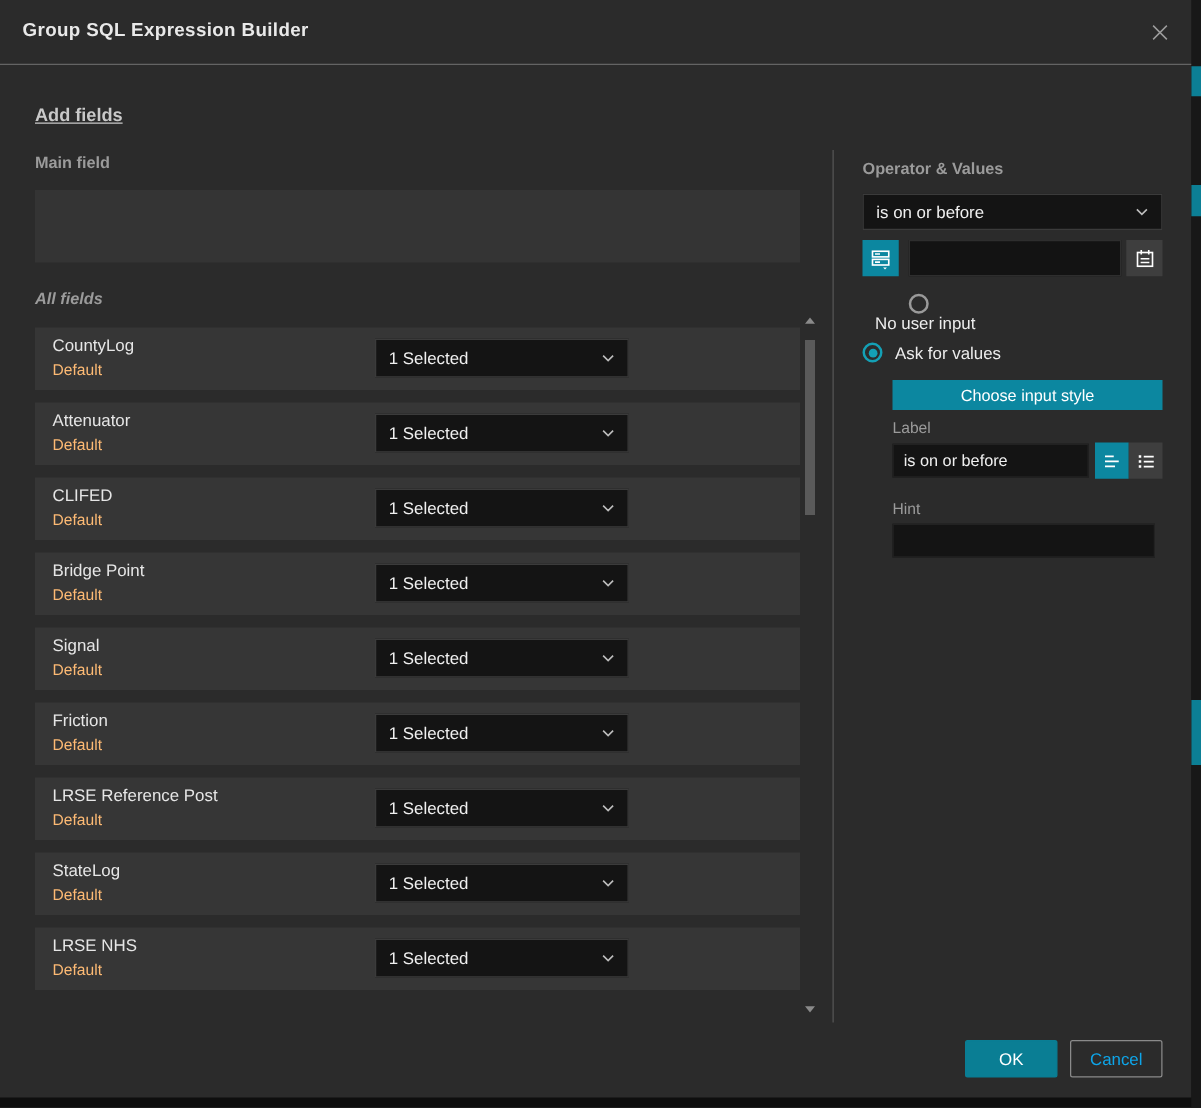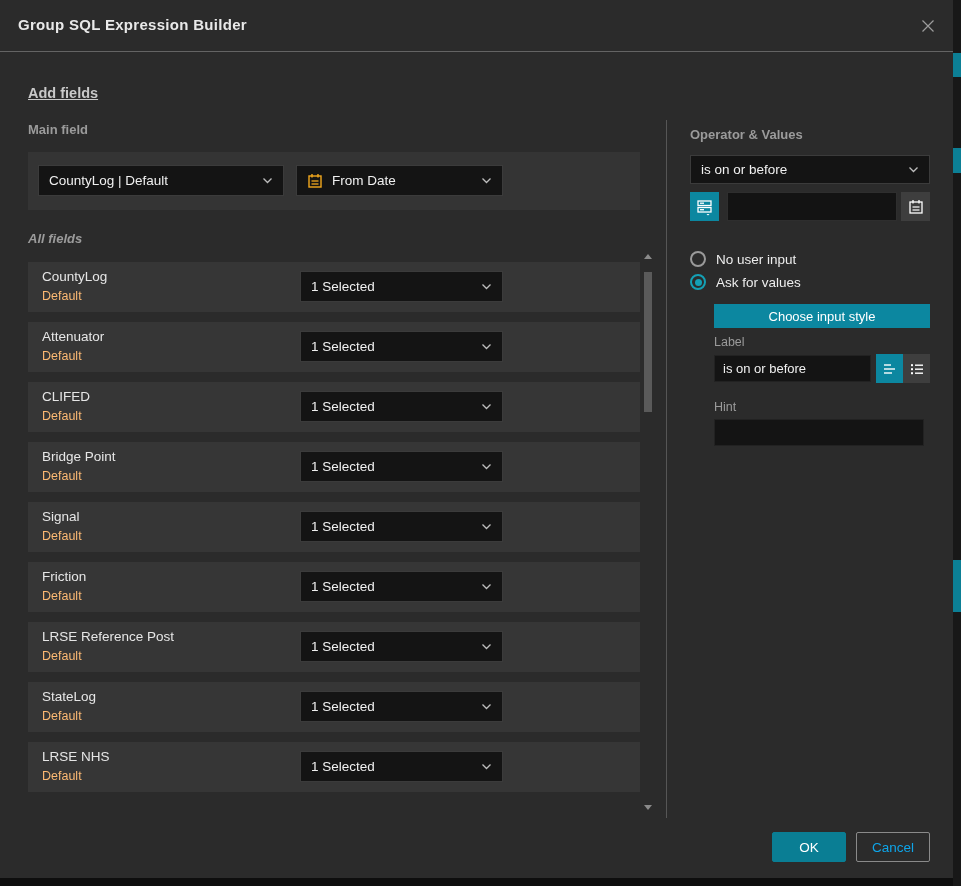--- a/index.html
+++ b/index.html
@@ -109,39 +109,20 @@
       <svg width="16" height="16" viewBox="0 0 16 16">
         <path d="M2.5 2.5 L13.5 13.5 M13.5 2.5 L2.5 13.5" stroke="#9c9c9c" stroke-width="1.2" fill="none"></path>
       </svg>
     </div>
   </div>
 
   <div class="lbl-strong" style="left:28px; top:85px;">Add fields</div>
   <div class="lbl" style="left:28px; top:122px;">Main field</div>
 
   <div class="main-box">
-    <div class="dd dd-layer">
-      <span>CountyLog | Default</span>
-      <svg class="chev" width="11" height="7" viewBox="0 0 11 7">
-        <path d="M1.5 1.5 L5.5 5.5 L9.5 1.5" stroke="#bdbdbd" stroke-width="1.3" fill="none"></path>
-      </svg>
-    </div>
-    <div class="dd dd-field">
-      <svg class="cal" width="16" height="16" viewBox="0 0 16 16">
-        <rect x="2" y="3" width="12" height="11" fill="none" stroke="#f2a81d" stroke-width="1.4"></rect>
-        <line x1="5" y1="1" x2="5" y2="4.5" stroke="#f2a81d" stroke-width="1.4"></line>
-        <line x1="11" y1="1" x2="11" y2="4.5" stroke="#f2a81d" stroke-width="1.4"></line>
-        <line x1="4.5" y1="8" x2="11.5" y2="8" stroke="#f2a81d" stroke-width="1.3"></line>
-        <line x1="4.5" y1="11" x2="11.5" y2="11" stroke="#f2a81d" stroke-width="1.3"></line>
-      </svg>
-      <span>From Date</span>
-      <svg class="chev" width="11" height="7" viewBox="0 0 11 7">
-        <path d="M1.5 1.5 L5.5 5.5 L9.5 1.5" stroke="#bdbdbd" stroke-width="1.3" fill="none"></path>
-      </svg>
-    </div>
   </div>
 
   <div class="lbl" style="left:28px; top:231px;font-style:italic;">All fields</div>
 
   <div class="list" id="fields-list">
       <div class="frow">
         <div class="name">CountyLog</div>
         <div class="sub">Default</div>
         <div class="dd">
           <span>1 Selected</span>
@@ -262,21 +243,21 @@
   <div class="sq-btn gray" style="left:901px; top:192px;">
     <svg width="16" height="16" viewBox="0 0 16 16">
       <rect x="2" y="3" width="12" height="11" fill="none" stroke="#ffffff" stroke-width="1.3"></rect>
       <line x1="5" y1="1" x2="5" y2="4.5" stroke="#ffffff" stroke-width="1.3"></line>
       <line x1="11" y1="1" x2="11" y2="4.5" stroke="#ffffff" stroke-width="1.3"></line>
       <line x1="4.5" y1="8" x2="11.5" y2="8" stroke="#ffffff" stroke-width="1.2"></line>
       <line x1="4.5" y1="11" x2="11.5" y2="11" stroke="#ffffff" stroke-width="1.2"></line>
     </svg>
   </div>
 
-  <div class="radio-row" style="top:251px;">
+  <div class="radio-row" style="top:235px;flex-direction:column;">
     <div class="radio"></div>
     <div class="radio-label">No user input</div>
   </div>
   <div class="radio-row" style="top:274px;">
     <div class="radio sel"></div>
     <div class="radio-label">Ask for values</div>
   </div>
 
   <div class="choose-btn">Choose input style</div>
 

